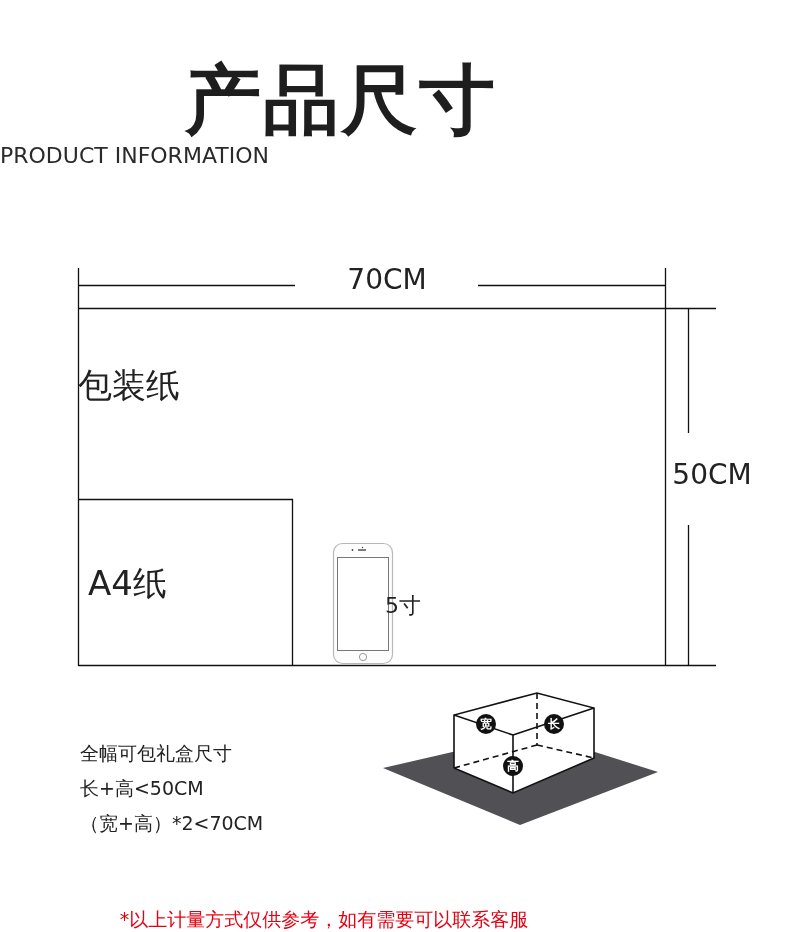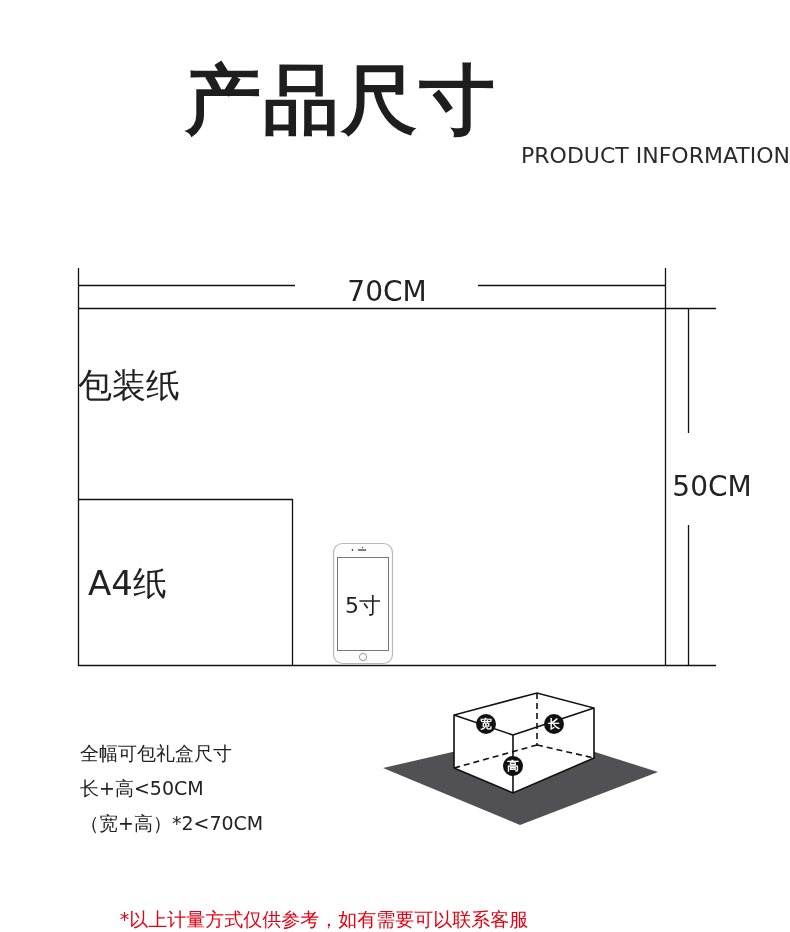--- a/index.html
+++ b/index.html
@@ -1,26 +1,26 @@
 <!DOCTYPE html>
 <html><head>
 <meta charset="utf-8">
 <style>
   html, body { margin:0; padding:0; background:#ffffff; }
   body { width:790px; height:932px; position:relative; overflow:hidden;
          font-family:"DejaVu Sans", "Liberation Sans", sans-serif; color:#222; }
   .abs { position:absolute; }
   .title { left:0; width:682px; top:55px; text-align:center; font-size:76px; font-weight:bold; letter-spacing:2px; color:#1e1e1e; line-height:90px; }
-  .subtitle { left:0; width:790px; top:143px; text-align:right; font-size:22px; color:#2a2a2a; letter-spacing:0px; }
-  .dimlabel { font-size:28px; color:#222; text-align:center;margin-top:12px; }
+  .subtitle { left:0; width:790px; top:143px; text-align:left; font-size:22px; color:#2a2a2a; letter-spacing:0px; }
+  .dimlabel { font-size:28px; color:#222; text-align:center; }
   .innerlabel { font-size:34px; color:#222; text-align:left; }
   .note { font-size:19px; color:#222; line-height:35px; }
   .disclaimer { left:0; width:648px; top:871px; text-align:center; font-size:19px; color:#e60012;margin-top:36px; }
   svg { position:absolute; left:0; top:0; }
-  .phone-text { font-size:22px; color:#222; }
+  .phone-text { font-size:22px; color:#222;padding-left:40px; }
 </style>
 </head>
 <body>
 
 <div class="abs title">产品尺寸</div>
 <div class="abs subtitle">PRODUCT INFORMATION</div>
 
 <svg width="790" height="932">
 
   <line x1="78.5" y1="268" x2="78.5" y2="666" stroke="#111" stroke-width="1.3"></line>

